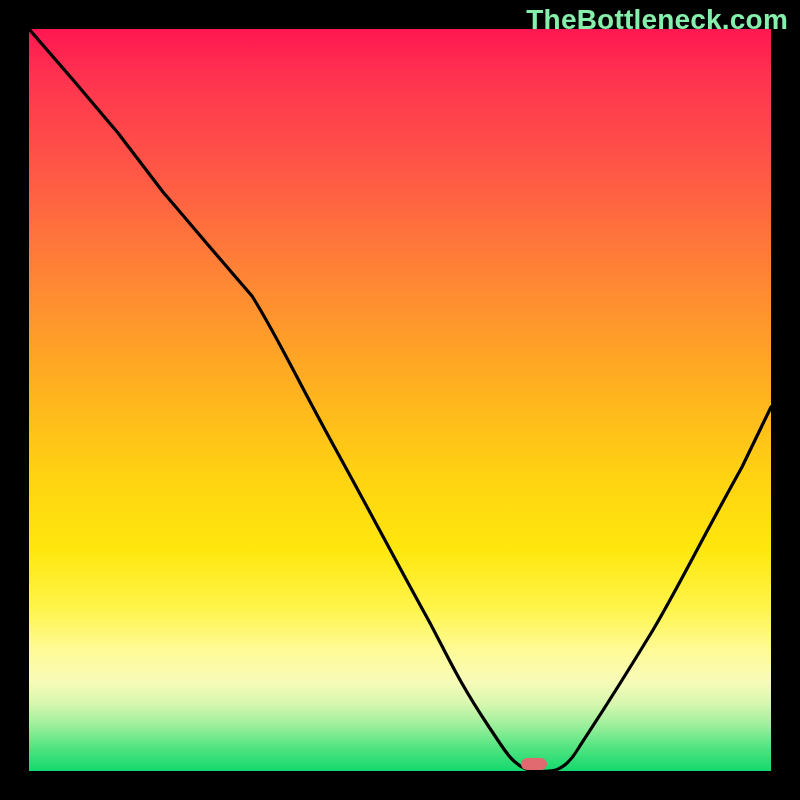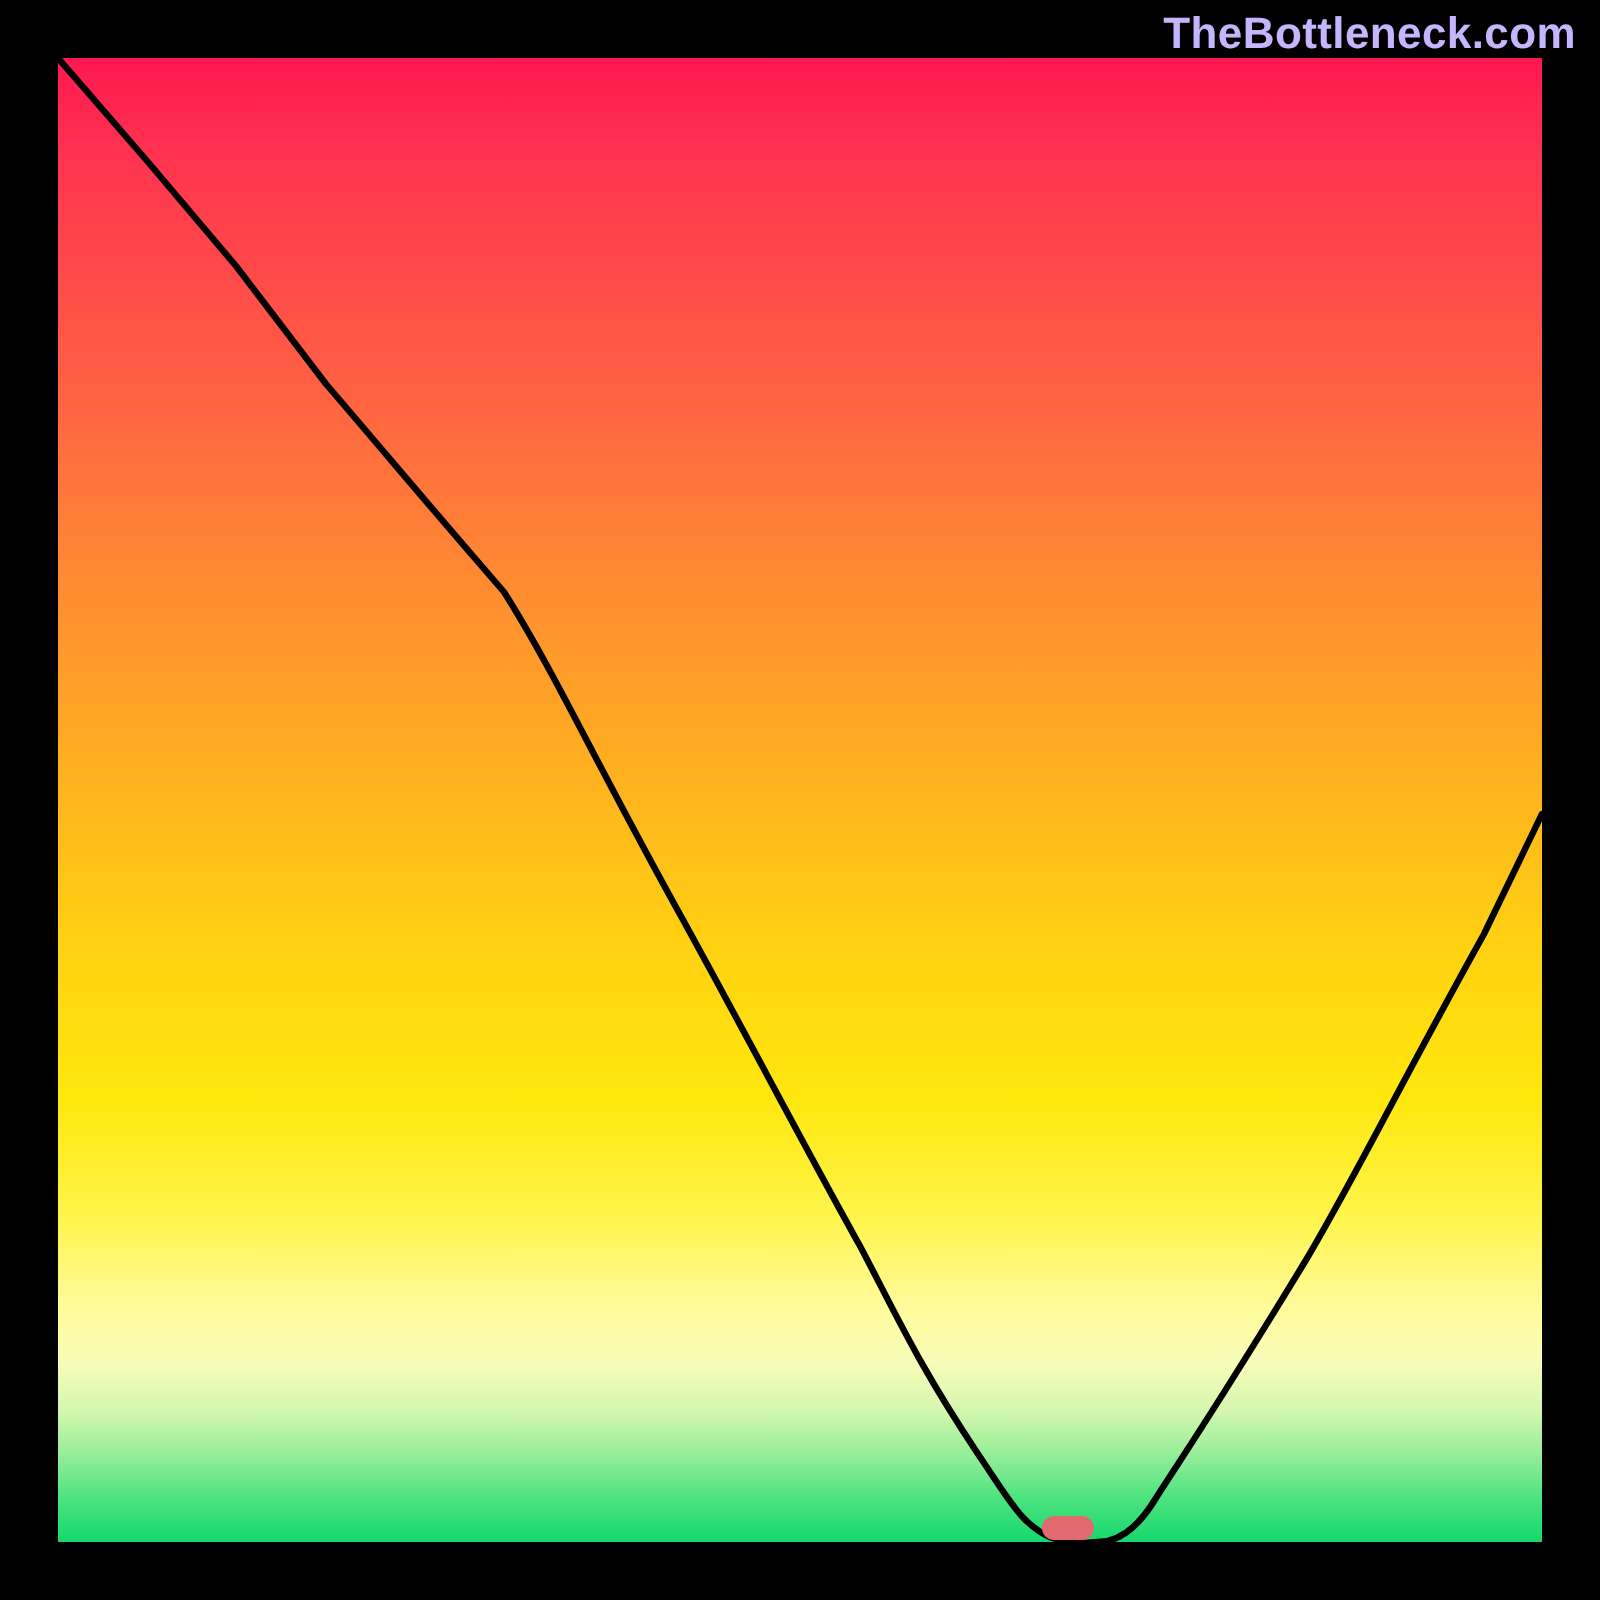--- a/index.html
+++ b/index.html
@@ -13,22 +13,22 @@
   }
   .frame {
     position: absolute;
     inset: 0;
     background: #000;
   }
   .watermark {
     position: absolute;
     top: 4px;
     right: 12px;
-    color: #c4b5fd;
-    font-size: 22px;
+    color: #86efac;
+    font-size: 28px;
     font-weight: 600;
     letter-spacing: 0.2px;
   }
   .plot {
     position: absolute;
     left: 29px;
     top: 29px;
     width: 742px;
     height: 742px;
   }

